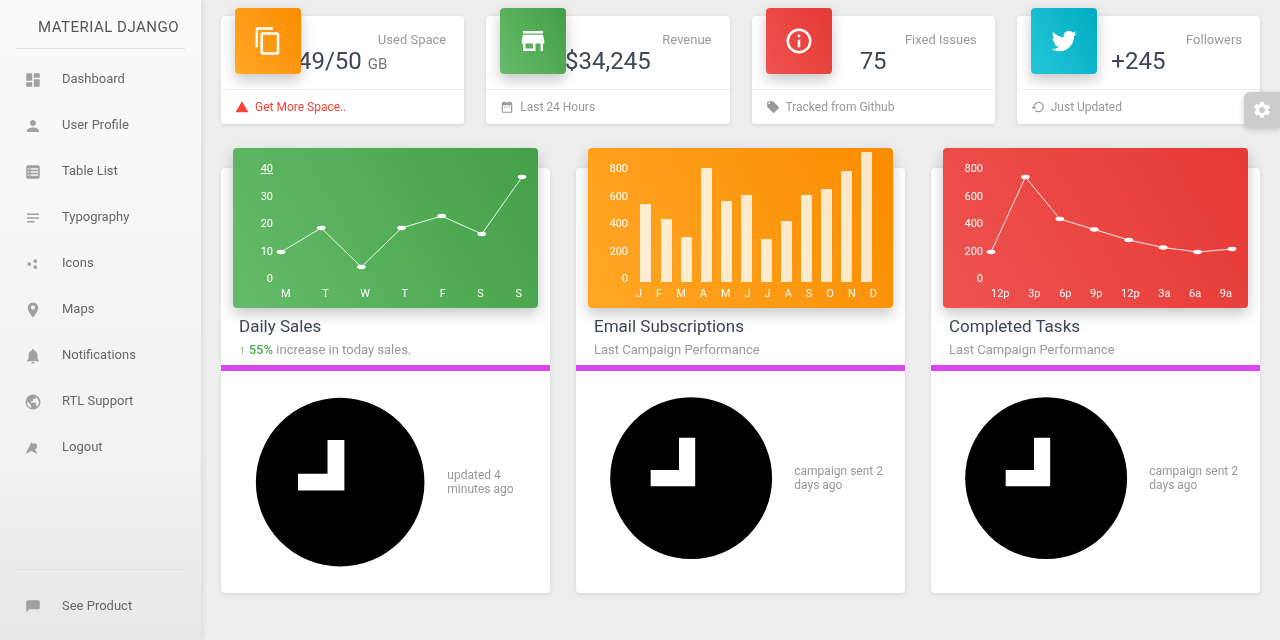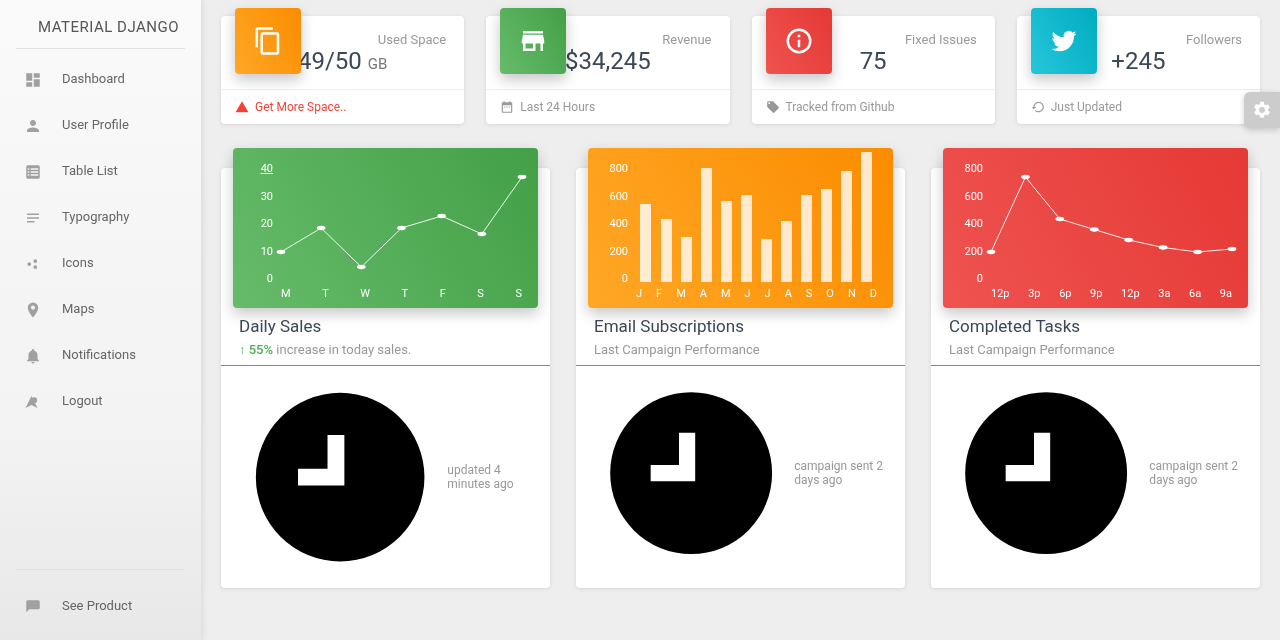--- a/index.html
+++ b/index.html
@@ -26,21 +26,21 @@
 .green{background:linear-gradient(60deg,#66bb6a,#43a047)}
 .red{background:linear-gradient(60deg,#ef5350,#e53935)}
 .cyan{background:linear-gradient(60deg,#26c6da,#00acc1)}
 .warn{color:#f44336}
 .charts-row{display:flex;gap:26px;margin-top:44px}
 .chart-card{flex:1;background:#fff;border-radius:4px;box-shadow:0 1px 4px rgba(0,0,0,.1)}
 .chart-area{margin:-20px 12px 0;height:160px;border-radius:4px;box-shadow:0 6px 14px rgba(0,0,0,.22);position:relative;color:#fff;font-size:11px}
 .chart-body{padding:8px 18px}
 .chart-title{font-size:17px;color:#3C4858;margin-bottom:6px}
 .chart-sub{font-size:13px;color:#999}
-.chart-foot{border-top:1px solid #d946ef;padding:10px 18px;font-size:12px;color:#999;display:flex;align-items:center;gap:6px}
+.chart-foot{border-top:6px solid #d946ef;padding:10px 18px;font-size:12px;color:#999;display:flex;align-items:center;gap:6px}
 .yaxis-tick{position:absolute;left:14px;width:26px;text-align:right}
 .xaxis{position:absolute;bottom:8px;left:48px;right:16px;display:flex;justify-content:space-between}
 .plot{position:absolute;left:48px;right:16px;top:14px;bottom:26px}
 .settings-fab{position:absolute;right:0;top:92px;width:36px;height:36px;background:#ccc;border-radius:6px 0 0 6px;display:flex;align-items:center;justify-content:center;box-shadow:0 2px 6px rgba(0,0,0,.18)}
 .settings-fab svg{width:20px;height:20px;fill:#fff}
 .uparr{color:#4caf50;font-weight:500}
 </style>
 </head>
 <body>
 
@@ -85,20 +85,26 @@
           <svg viewBox="0 0 24 24">
             <path d="M12 2a7 7 0 0 0-7 7c0 5.25 7 13 7 13s7-7.75 7-13a7 7 0 0 0-7-7zm0 9.5A2.5 2.5 0 1 1 12 6a2.5 2.5 0 0 1 0 5.5z"></path>
           </svg>
           <span>Maps</span>
         </div>
    <div class="nav-item">
           <svg viewBox="0 0 24 24">
             <path d="M12 22a2 2 0 0 0 2-2h-4a2 2 0 0 0 2 2zm6-6V11c0-3.07-1.64-5.64-4.5-6.32V4a1.5 1.5 0 0 0-3 0v.68C7.63 5.36 6 7.92 6 11v5l-2 2v1h16v-1l-2-2z"></path>
           </svg>
           <span>Notifications</span>
+        </div>
+   <div class="nav-item">
+          <svg viewBox="0 0 24 24">
+            <path d="M12 2a10 10 0 1 0 0 20 10 10 0 0 0 0-20zm-1 17.93A8 8 0 0 1 4 12c0-.4.04-.78.1-1.15L9 15.75V17a1 1 0 0 0 1 1v1.93zm6.9-2.54A1 1 0 0 0 17 17h-1v-3a1 1 0 0 0-1-1H9v-2h2a1 1 0 0 0 1-1V8h2a2 2 0 0 0 2-2v-.41A8 8 0 0 1 20 12a7.9 7.9 0 0 1-2.1 5.39z"></path>
+          </svg>
+          <span>RTL Support</span>
         </div>
    <div class="nav-item">
           <svg viewBox="0 0 24 24">
             <path d="M13.5 5.5a4 4 0 1 0 0 8 4 4 0 0 0 0-8zM2 20l8-4 8 4-8-16z"></path>
           </svg>
           <span>Logout</span>
         </div>
   </div>
   <div class="sidedivider"></div>
   <div class="nav-foot">

